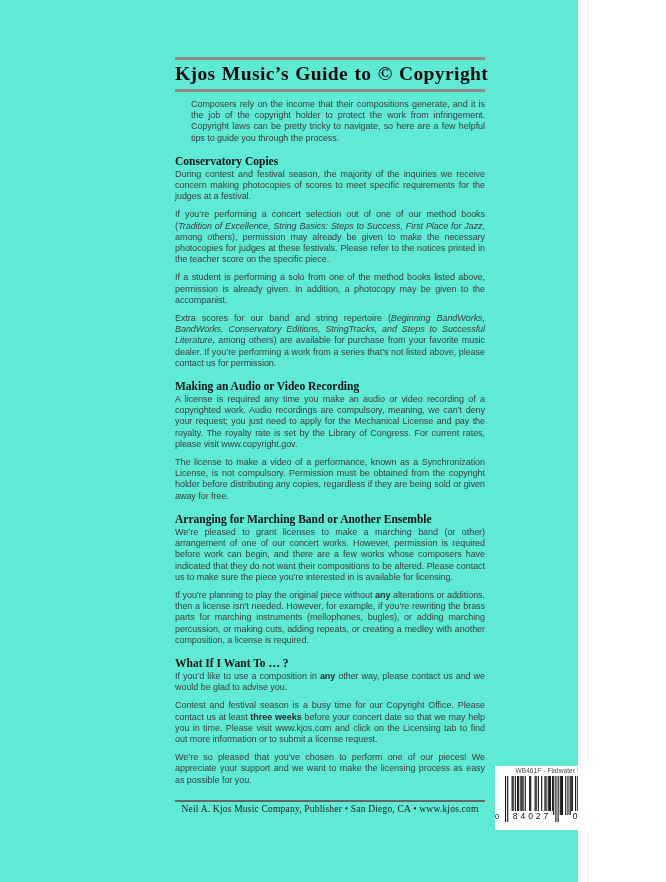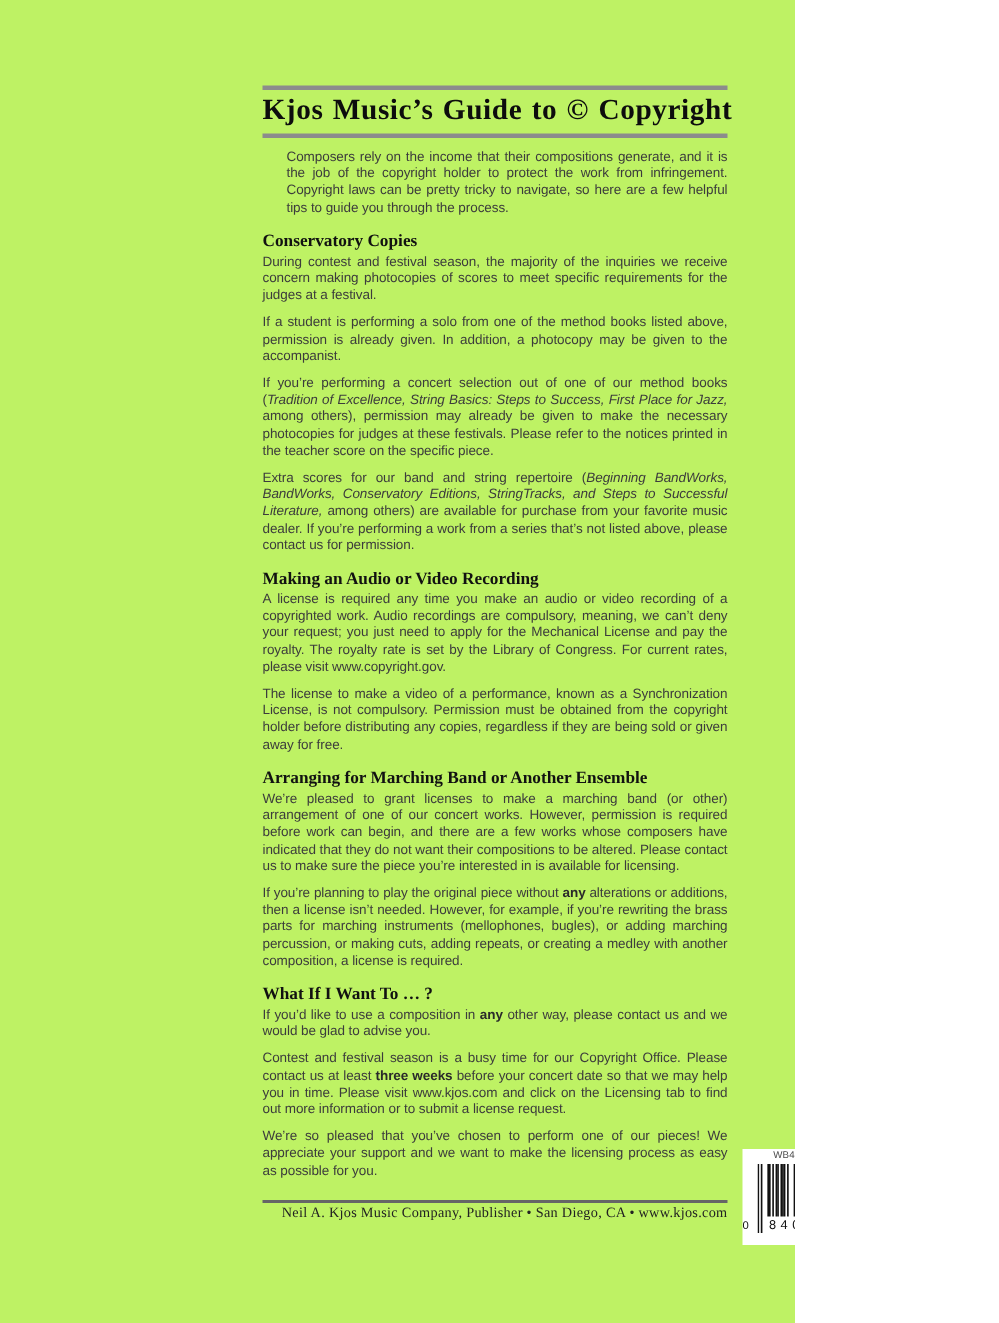--- a/index.html
+++ b/index.html
@@ -1,19 +1,19 @@
 <!DOCTYPE html>
 <html><head>
 <meta charset="utf-8">
 <style>
   html,body { margin:0; padding:0; background:#ffffff; }
   .page {
     position:relative;
-    width:530px; height:882px;
-    background:#bef264;
+    width:578px; height:882px;
+    background:#5eead4;
     font-family:"Liberation Sans", sans-serif;
     overflow:hidden;
   }
   .column {
     position:absolute;
     left:175px; top:57px;
     width:310px;
   }
   .rule { height:3px; background:#8c8c8c; }
   h1.doc-title {
@@ -44,21 +44,21 @@
     color:#111111;
     margin:11px 0 2px 0;
   }
   .footer {
     margin-top:14px;
     border-top:2.5px solid #666666;
     padding-top:2px;
     font-family:"Liberation Serif", serif;
     font-size:9.5px;
     letter-spacing:0.2px;
-    text-align:right;
+    text-align:center;
     color:#222222;
   }
   .barcode {
     position:absolute;
     left:495px; top:766px;
     width:136px; height:64px;
     background:#ffffff;
   }
   .bc-label {
     position:absolute;
@@ -105,22 +105,22 @@
       <div class="rule"></div>
       <h1 class="doc-title">Kjos Music’s Guide to © Copyright</h1>
       <div class="rule"></div>
     </div>
 
     <p class="body-par intro">Composers rely on the income that their compositions generate, and it is the job of the copyright holder to protect the work from infringement. Copyright laws can be pretty tricky to navigate, so here are a few helpful tips to guide you through the process.</p>
 
     <div id="sections">
         <h2 class="section-heading">Conservatory Copies</h2>
         <p class="body-par">During contest and festival season, the majority of the inquiries we receive concern making photocopies of scores to meet specific requirements for the judges at a festival.</p>
+        <p class="body-par">If you’re performing a concert selection out of one of our method books (<i>Tradition of Excellence, String Basics: Steps to Success, First Place for Jazz,</i> among others), permission may already be given to make the necessary photocopies for judges at these festivals. Please refer to the notices printed in the teacher score on the specific piece.</p>
         <p class="body-par">If a student is performing a solo from one of the method books listed above, permission is already given. In addition, a photocopy may be given to the accompanist.</p>
-        <p class="body-par">If you’re performing a concert selection out of one of our method books (<i>Tradition of Excellence, String Basics: Steps to Success, First Place for Jazz,</i> among others), permission may already be given to make the necessary photocopies for judges at these festivals. Please refer to the notices printed in the teacher score on the specific piece.</p>
         <p class="body-par">Extra scores for our band and string repertoire (<i>Beginning BandWorks, BandWorks, Conservatory Editions, StringTracks, and Steps to Successful Literature,</i> among others) are available for purchase from your favorite music dealer. If you’re performing a work from a series that’s not listed above, please contact us for permission.</p>
         <h2 class="section-heading">Making an Audio or Video Recording</h2>
         <p class="body-par">A license is required any time you make an audio or video recording of a copyrighted work. Audio recordings are compulsory, meaning, we can’t deny your request; you just need to apply for the Mechanical License and pay the royalty. The royalty rate is set by the Library of Congress. For current rates, please visit www.copyright.gov.</p>
         <p class="body-par">The license to make a video of a performance, known as a Synchronization License, is not compulsory. Permission must be obtained from the copyright holder before distributing any copies, regardless if they are being sold or given away for free.</p>
         <h2 class="section-heading">Arranging for Marching Band or Another Ensemble</h2>
         <p class="body-par">We’re pleased to grant licenses to make a marching band (or other) arrangement of one of our concert works. However, permission is required before work can begin, and there are a few works whose composers have indicated that they do not want their compositions to be altered. Please contact us to make sure the piece you’re interested in is available for licensing.</p>
         <p class="body-par">If you’re planning to play the original piece without <b>any</b> alterations or additions, then a license isn’t needed. However, for example, if you’re rewriting the brass parts for marching instruments (mellophones, bugles), or adding marching percussion, or making cuts, adding repeats, or creating a medley with another composition, a license is required.</p>
         <h2 class="section-heading">What If I Want To … ?</h2>
         <p class="body-par">If you’d like to use a composition in <b>any</b> other way, please contact us and we would be glad to advise you.</p>
         <p class="body-par">Contest and festival season is a busy time for our Copyright Office. Please contact us at least <b>three weeks</b> before your concert date so that we may help you in time. Please visit www.kjos.com and click on the Licensing tab to find out more information or to submit a license request.</p>

